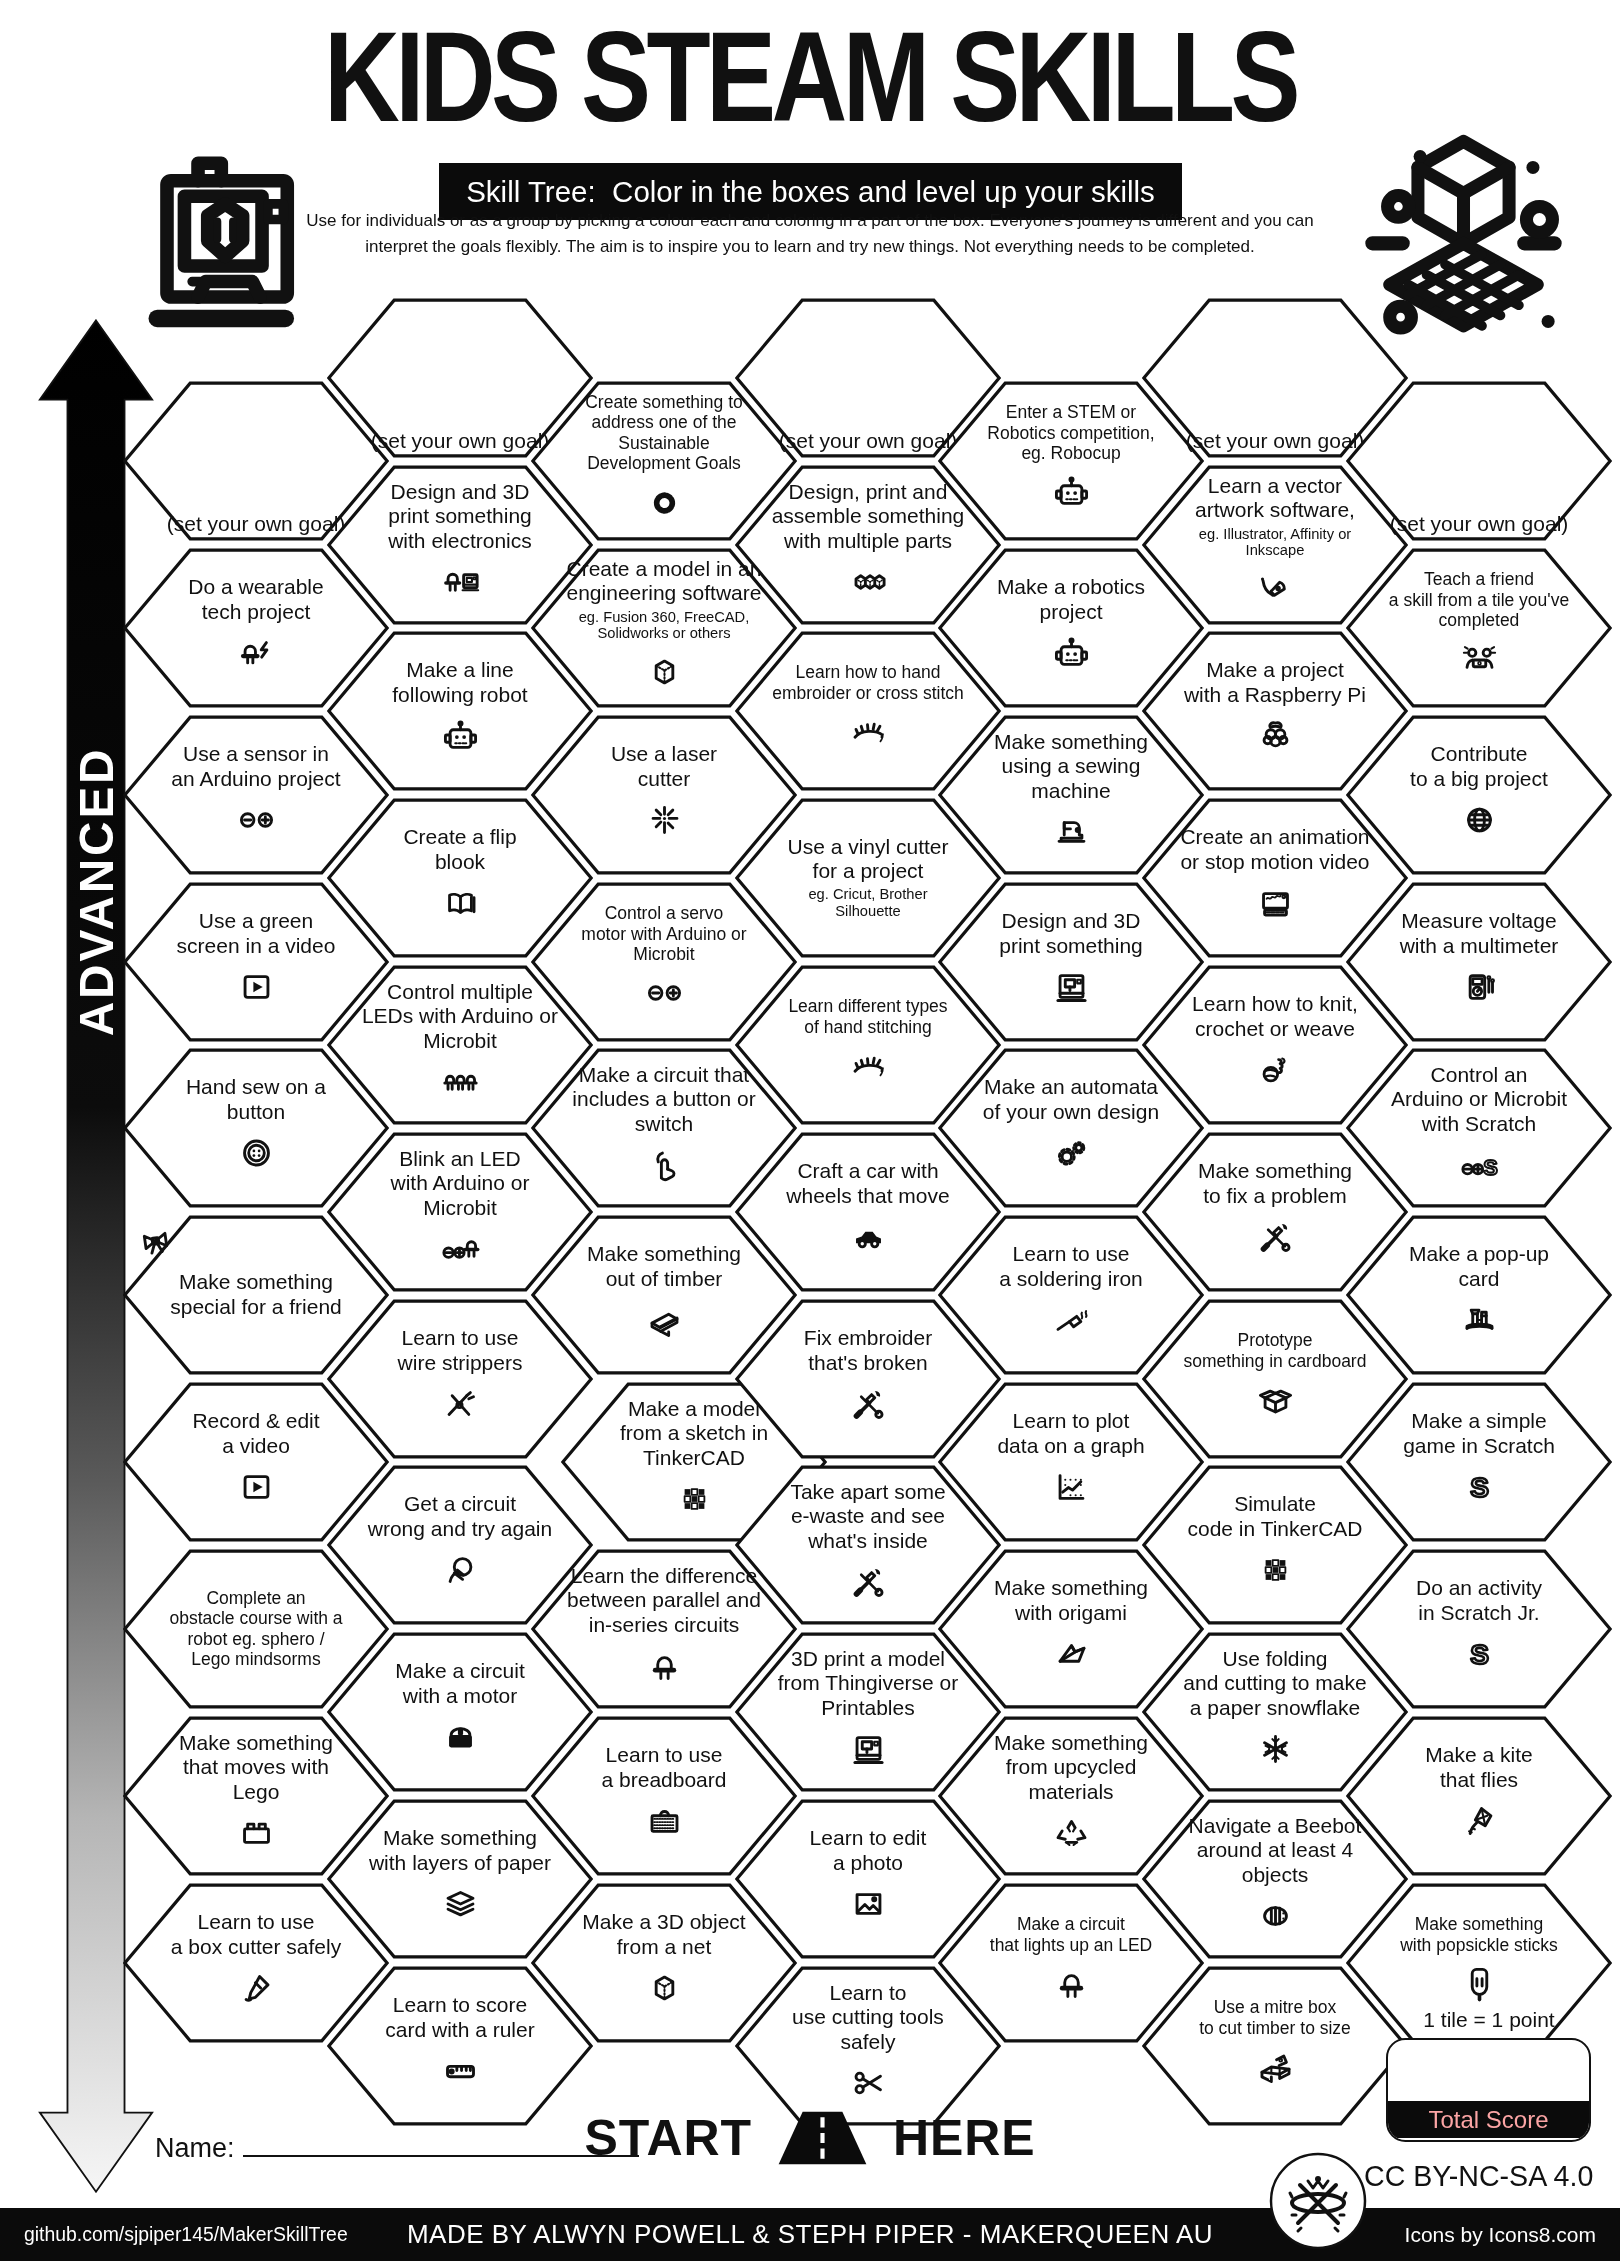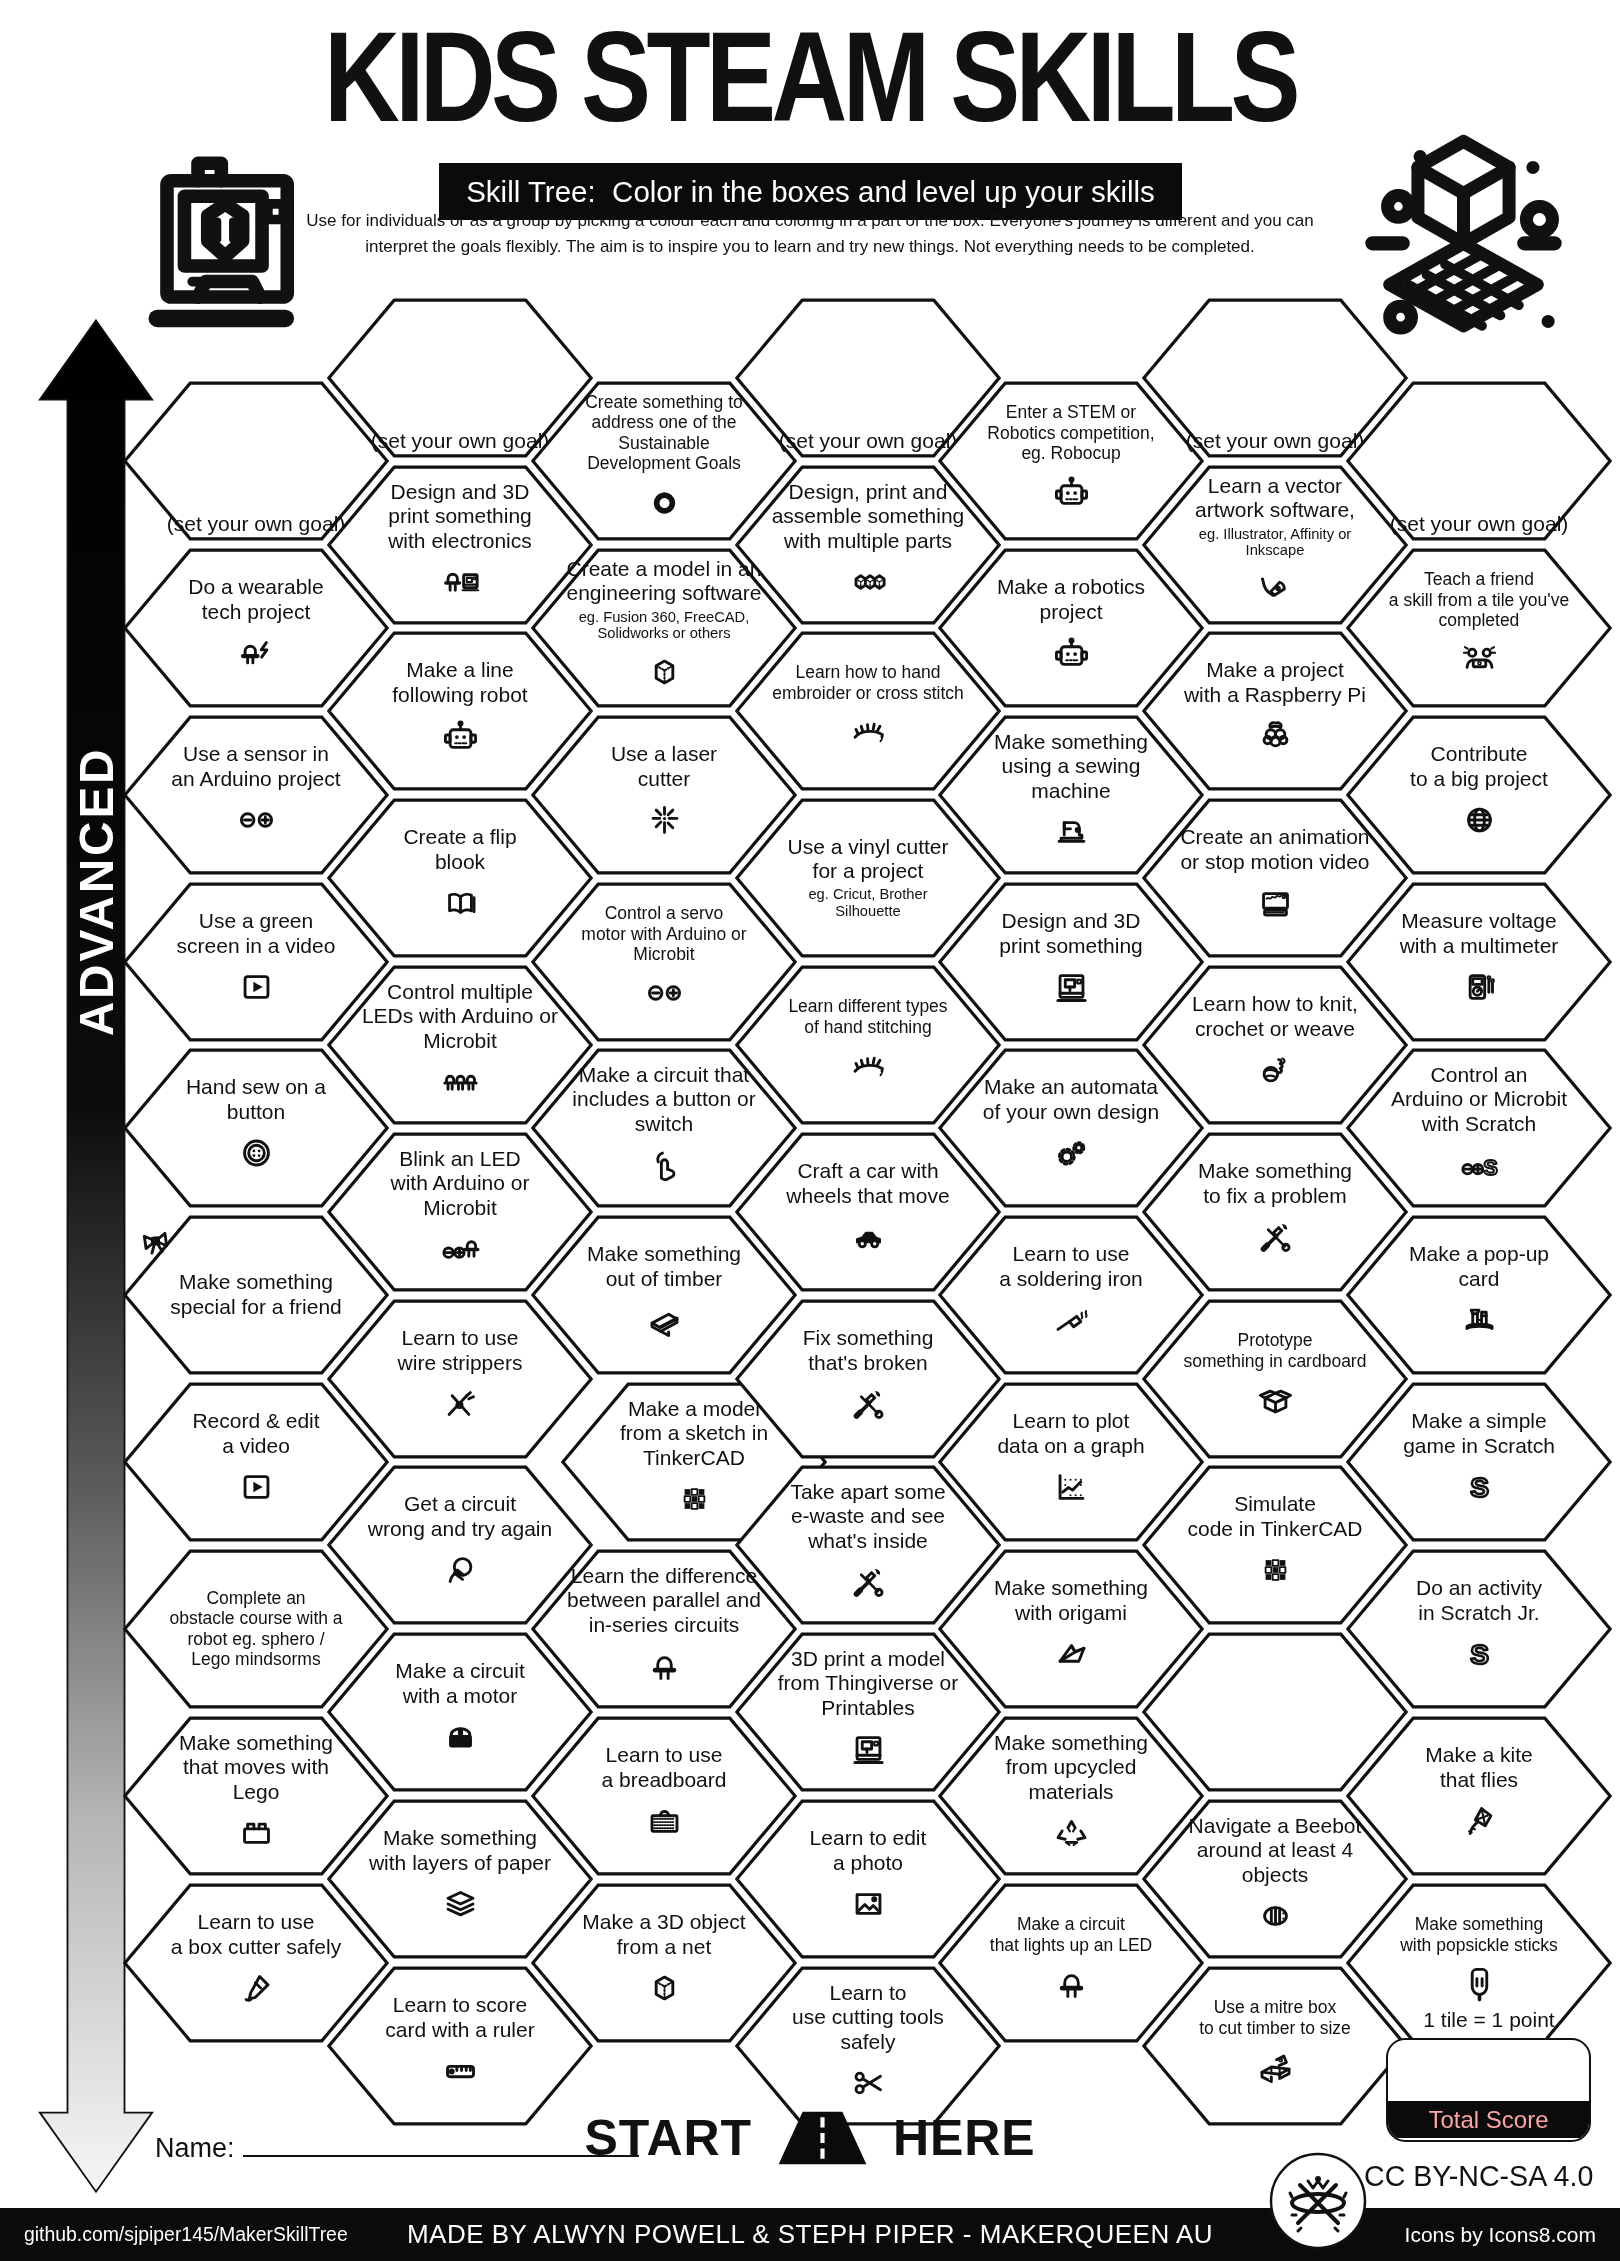--- a/index.html
+++ b/index.html
@@ -769,21 +769,21 @@
               </g>
             </svg>
           </span>
         </div>
       </div>
       <div class="tile" style="left: 735px; top: 1298px;">
         <svg class="hex" viewBox="0 0 578 352">
           <polygon points="4,176 146,7 432,7 574,176 432,345 146,345" fill="#fff" stroke="#111" stroke-width="7"></polygon>
         </svg>
         <div class="tile-content">
-          <div class="tile-label">Fix something
+          <div class="tile-label">Fix embroider
 that's broken</div>
           <span class="tile-icon">
             <svg viewBox="0 0 100 100">
               <g stroke="#111" fill="none" stroke-width="5.5" stroke-linecap="round" stroke-linejoin="round">
                 <path d="M30 70l22-22" stroke-width="7"></path>
                 <path d="M27 73l7-7" stroke-width="11"></path>
                 <path d="M52 48l-6-6 10-10 6 6z"></path>
                 <path d="M36 36l32 32" stroke-width="5"></path>
                 <circle cx="70" cy="70" r="6"></circle>
                 <path d="M62 26c6-2 12 4 10 10l-6-2-2-6z" fill="#111" stroke="none"></path>
@@ -1240,20 +1240,33 @@
                 </g>
               </g>
             </svg>
           </span>
         </div>
       </div>
       <div class="tile" style="left: 1142px; top: 1631px;">
         <svg class="hex" viewBox="0 0 578 352">
           <polygon points="4,176 146,7 432,7 574,176 432,345 146,345" fill="#fff" stroke="#111" stroke-width="7"></polygon>
         </svg>
+        <div class="tile-content">
+          <div class="tile-label">Use folding
+and cutting to make
+a paper snowflake</div>
+          <span class="tile-icon">
+            <svg viewBox="0 0 100 100">
+              <g stroke="#111" fill="none" stroke-width="5.5" stroke-linecap="round" stroke-linejoin="round">
+                <path d="M50 26v48M29 38l42 24M29 62l42-24"></path>
+                <path d="M44 31l6 6 6-6M44 69l6-6 6 6M31 44l7 3-1 8M69 44l-7 3 1 8M31 56l7-3-1-8M69 56l-7-3 1-8" stroke-width="4"></path>
+              </g>
+            </svg>
+          </span>
+        </div>
       </div>
       <div class="tile" style="left: 1142px; top: 1798px;">
         <svg class="hex" viewBox="0 0 578 352">
           <polygon points="4,176 146,7 432,7 574,176 432,345 146,345" fill="#fff" stroke="#111" stroke-width="7"></polygon>
         </svg>
         <div class="tile-content">
           <div class="tile-label">Navigate a Beebot
 around at least 4
 objects</div>
           <span class="tile-icon">

